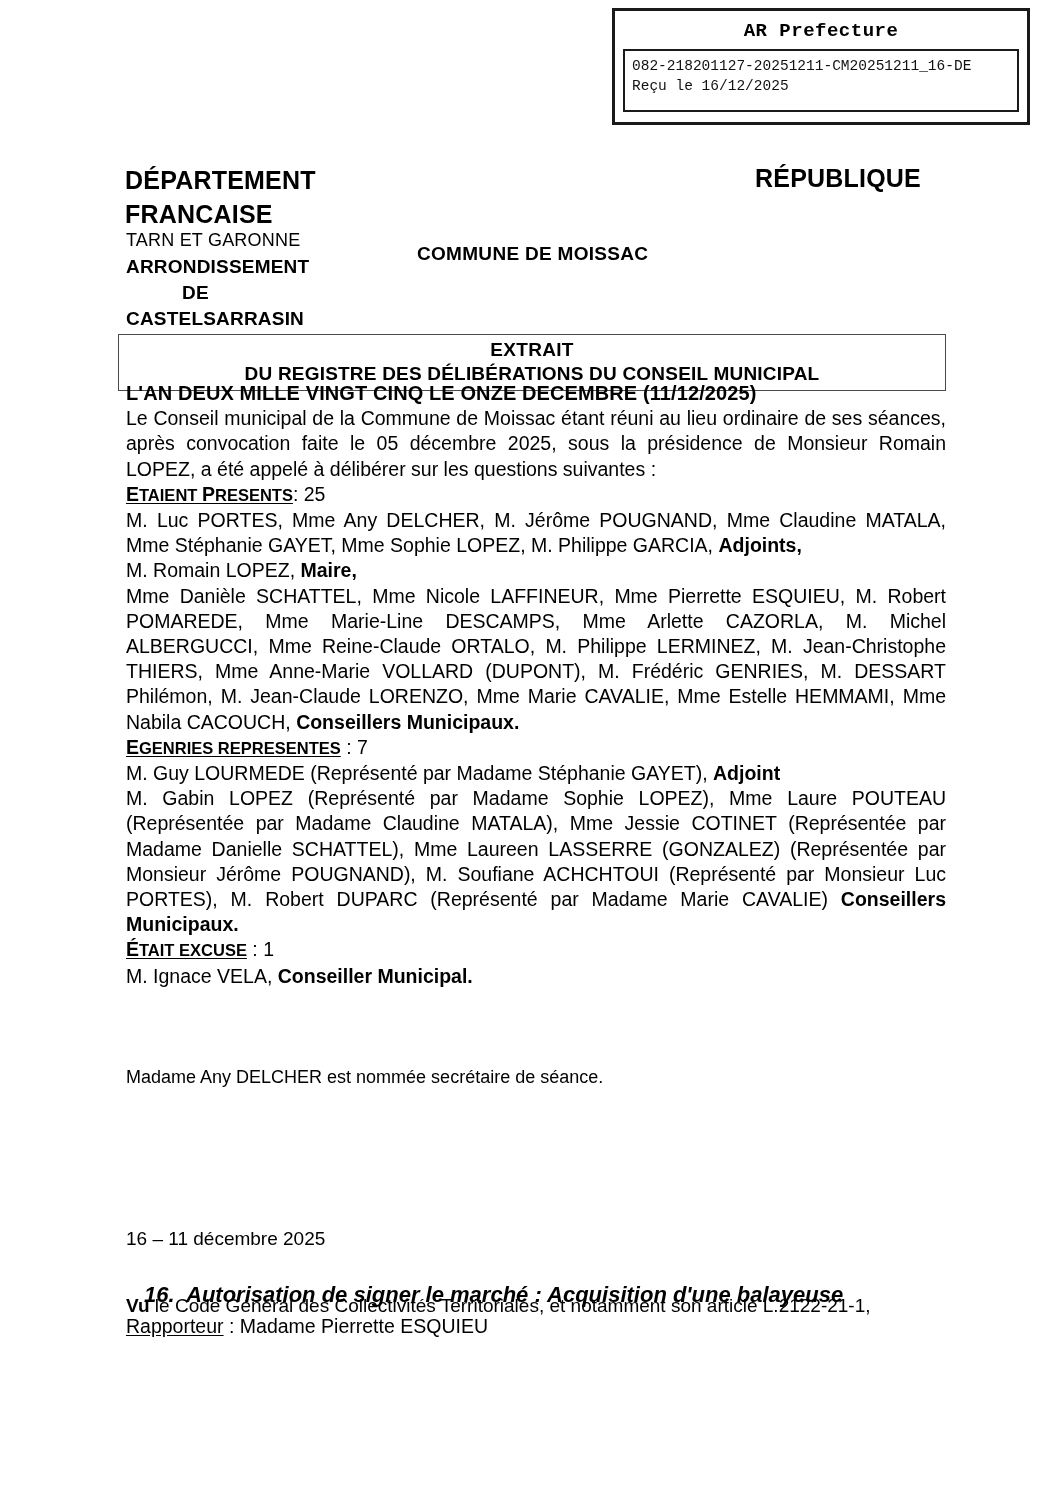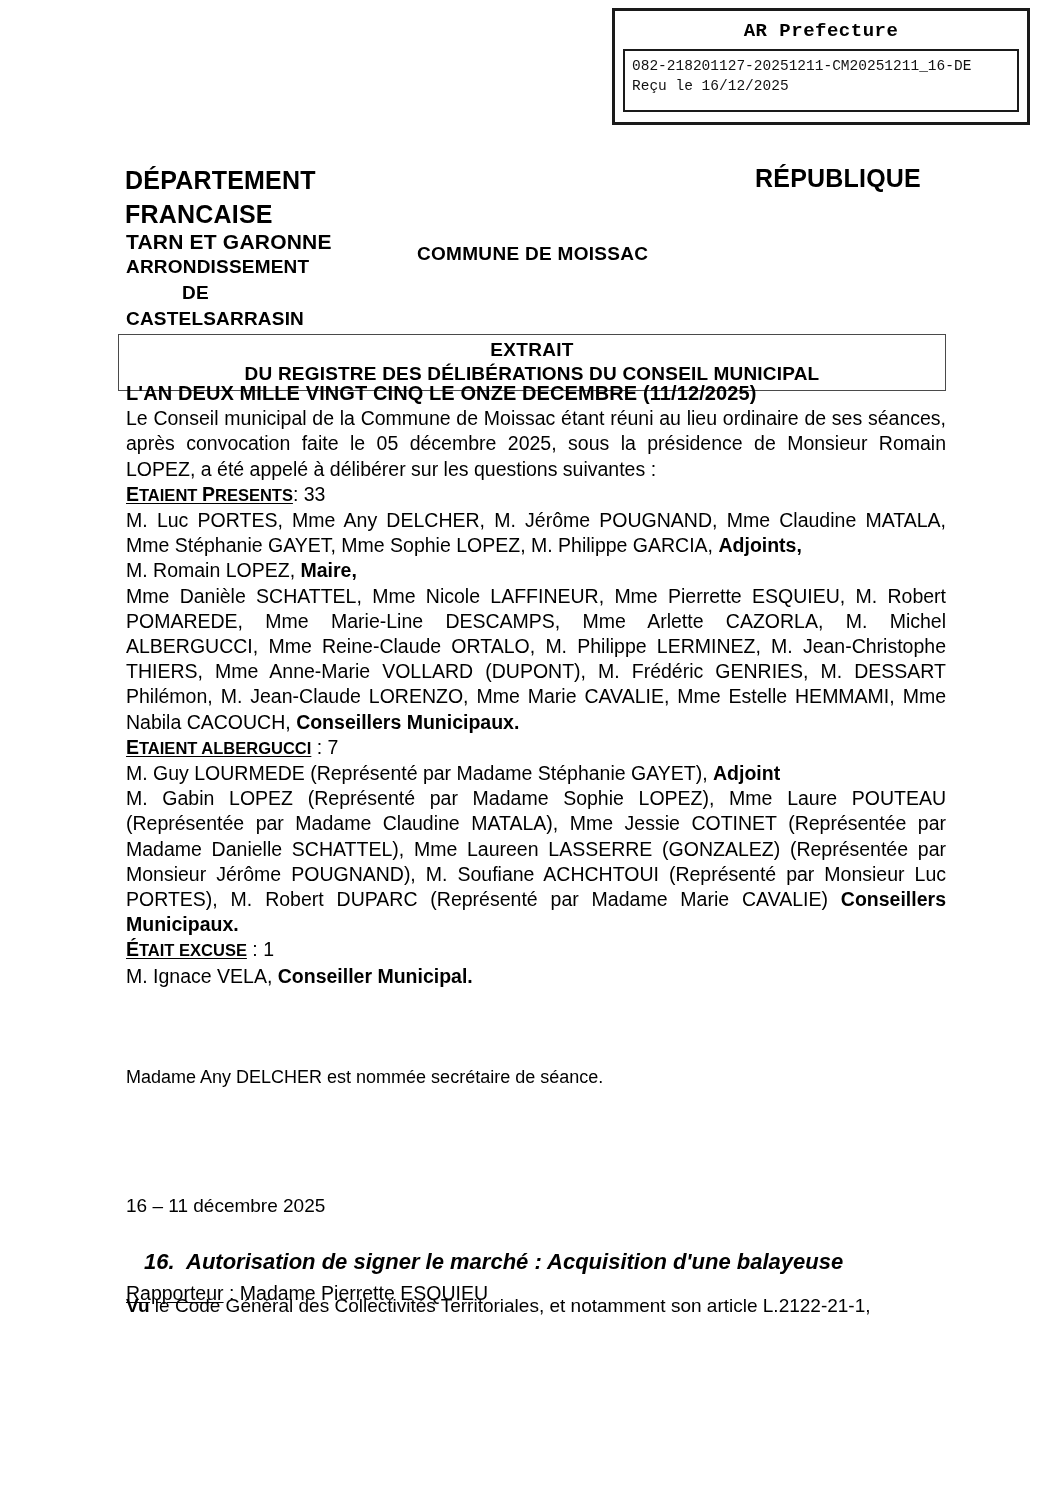--- a/index.html
+++ b/index.html
@@ -78,22 +78,22 @@
     top: 4px;
     font-size: 25px;
     font-weight: bold;
     letter-spacing: 0.2px;
     white-space: nowrap;
   }
   .hdr-tarn {
     position: absolute;
     left: 126px;
     top: 70px;
-    font-size: 21px;
-    font-weight: bold;
+    font-size: 18px;
+    font-weight: normal;
     letter-spacing: 0.2px;
     white-space: nowrap;
     text-align: center;
   }
   .hdr-commune {
     position: absolute;
     left: 417px;
     top: 83px;
     font-size: 19px;
     font-weight: bold;
@@ -175,20 +175,21 @@
 
   .secretary {
     font-size: 18px;
     line-height: 24px;
   }
 
   
   .delib-date {
     font-size: 19px;
     line-height: 26px;
+    margin-top: 33px;
   }
   .delib-title {
     margin-top: 28px;
     padding-left: 18px;
     font-size: 22px;
     font-weight: bold;
     font-style: italic;
     line-height: 30px;
     text-indent: -0px;
   }
@@ -249,37 +250,37 @@
     <div class="extrait-l2">DU REGISTRE DES DÉLIBÉRATIONS DU CONSEIL MUNICIPAL</div>
   </div>
 
   <div class="body">
 
     <div class="ln title-caps">L'AN DEUX MILLE VINGT CINQ LE ONZE DECEMBRE (11/12/2025)</div>
 
     <div class="ln just">Le Conseil municipal de la Commune de Moissac étant réuni au lieu ordinaire de ses séances, après convocation faite le 05 décembre 2025, sous la présidence de Monsieur Romain LOPEZ, a été appelé à délibérer sur les questions suivantes :</div>
 
     <div class="ln">
-      <span class="sc"><span class="big">E</span><span class="sml">TAIENT </span><span class="big">P</span><span class="sml">RESENTS</span></span><span>: 33</span>
+      <span class="sc"><span class="big">E</span><span class="sml">TAIENT </span><span class="big">P</span><span class="sml">RESENTS</span></span><span>: 25</span>
     </div>
 
     <div class="ln just">
       <span>M. Luc PORTES, Mme Any DELCHER, M. Jérôme POUGNAND, Mme Claudine MATALA, Mme Stéphanie GAYET, Mme Sophie LOPEZ, M. Philippe GARCIA, </span><span class="b">Adjoints,</span>
     </div>
 
     <div class="ln">
       <span>M. Romain LOPEZ, </span><span class="b">Maire,</span>
     </div>
 
     <div class="ln just">
       <span>Mme Danièle SCHATTEL, Mme Nicole LAFFINEUR, Mme Pierrette ESQUIEU, M. Robert POMAREDE, Mme Marie-Line DESCAMPS, Mme Arlette CAZORLA, M. Michel ALBERGUCCI, Mme Reine-Claude ORTALO, M. Philippe LERMINEZ, M. Jean-Christophe THIERS, Mme Anne-Marie VOLLARD (DUPONT), M. Frédéric GENRIES, M. DESSART Philémon, M. Jean-Claude LORENZO, Mme Marie CAVALIE, Mme Estelle HEMMAMI, Mme Nabila CACOUCH, </span><span class="b">Conseillers Municipaux.</span>
     </div>
 
     <div class="ln">
-      <span class="sc"><span class="big">E</span><span class="sml">TAIENT ALBERGUCCI</span></span> <span>: 7</span>
+      <span class="sc"><span class="big">E</span><span class="sml">GENRIES REPRESENTES</span></span> <span>: 7</span>
     </div>
 
     <div class="ln">
       <span>M. Guy LOURMEDE (Représenté par Madame Stéphanie GAYET), </span><span class="b">Adjoint</span>
     </div>
 
     <div class="ln just">
       <span>M. Gabin LOPEZ (Représenté par Madame Sophie LOPEZ), Mme Laure POUTEAU (Représentée par Madame Claudine MATALA), Mme Jessie COTINET (Représentée par Madame Danielle SCHATTEL), Mme Laureen LASSERRE (GONZALEZ) (Représentée par Monsieur Jérôme POUGNAND), M. Soufiane ACHCHTOUI (Représenté par Monsieur Luc PORTES), M. Robert DUPARC (Représenté par Madame Marie CAVALIE) </span><span class="b">Conseillers Municipaux.</span>
     </div>
 

